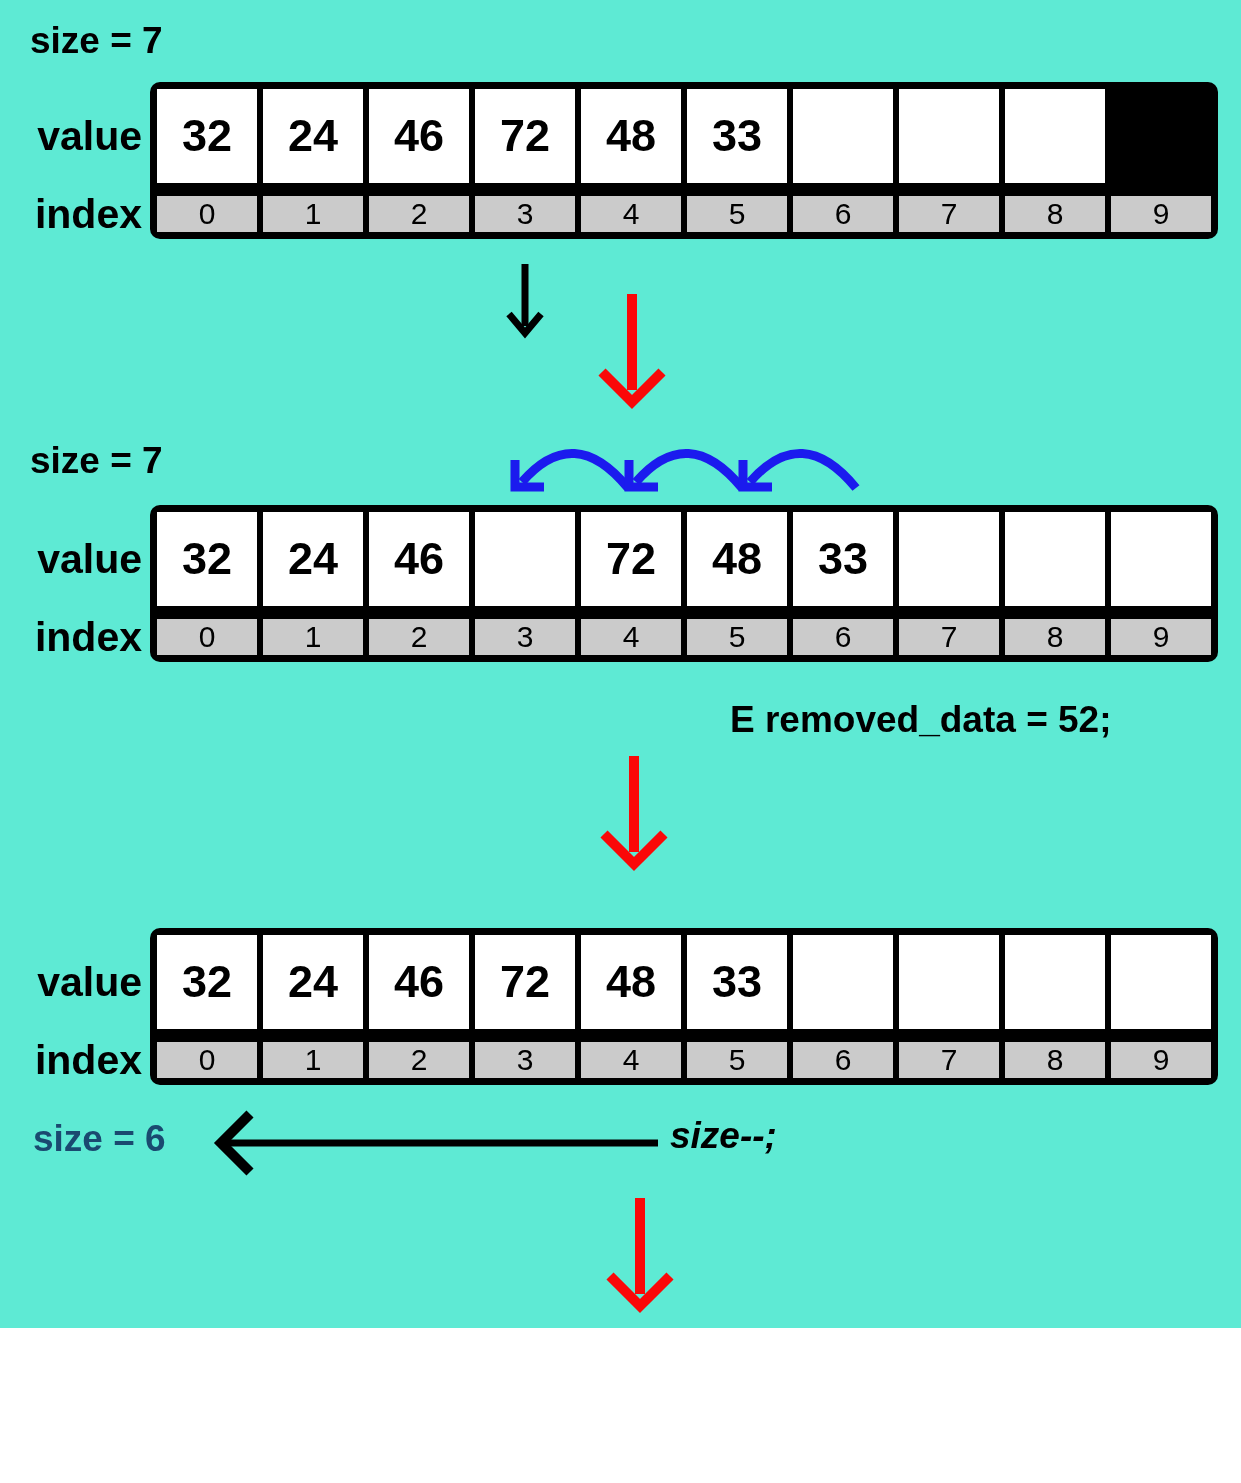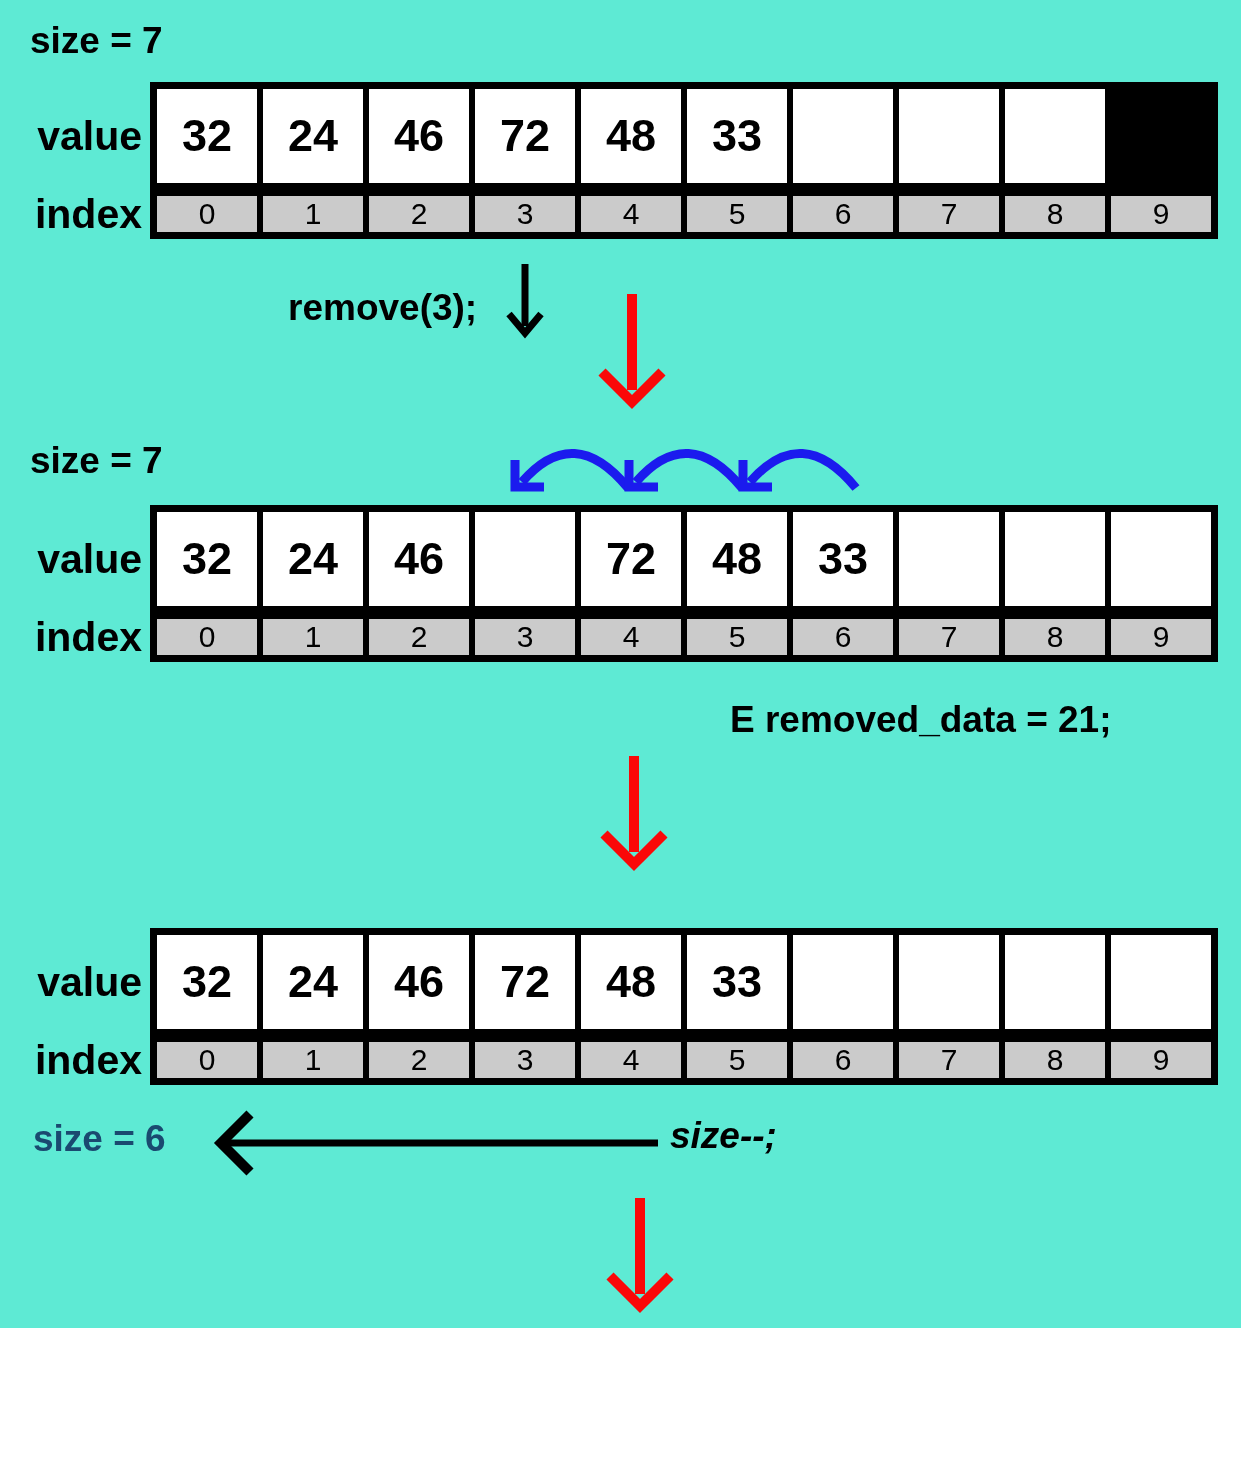--- a/index.html
+++ b/index.html
@@ -7,21 +7,21 @@
     position:relative; width:1241px; height:1328px; background:#5eead4;
     font-family:"Liberation Sans","DejaVu Sans",sans-serif; color:#000;
     overflow:hidden;
     padding-left:8px;
   }
   .size-label { position:absolute; font-size:37px; font-weight:600; line-height:42px; white-space:nowrap; }
   .size-label.navy { color:var(--navy,#1a4a70); }
   .code-text { position:absolute; font-size:37px; font-weight:600; line-height:44px; white-space:nowrap; }
   .row-label { position:absolute; left:0; width:142px; text-align:right; font-size:41px; font-weight:600; line-height:40px; }
 
-  .array { position:absolute; left:150px; background:#000; padding:7px; box-sizing:border-box; }
+  .array { position:absolute; left:150px; background:#000; padding:7px; box-sizing:border-box;border-radius:10px; }
   .value-row { display:flex; gap:6px; margin-bottom:13px; }
   .index-row { display:flex; gap:6px; }
   .cell { display:flex; align-items:center; justify-content:center; box-sizing:border-box; }
   .value-cell { width:100px; height:94px; background:#ffffff; font-size:45px; font-weight:600; }
   .index-cell { width:100px; height:36px; background:var(--index_gray,#cbcbcb); font-size:30px; font-weight:400; }
 
   svg.icon { position:absolute; display:block; }
   .return-row { position:absolute; display:flex; gap:28px; font-size:38px; font-weight:600; line-height:46px; white-space:nowrap; }
   .kw-return { color:var(--purple,#a21ef0); }
 </style>
@@ -54,21 +54,20 @@
         <div class="cell index-cell">3</div>
         <div class="cell index-cell">4</div>
         <div class="cell index-cell">5</div>
         <div class="cell index-cell">6</div>
         <div class="cell index-cell">7</div>
         <div class="cell index-cell">8</div>
         <div class="cell index-cell">9</div>
       </div>
   </div>
 
-  <div class="code-text" style="left:288px; top:286px;">remove(3);</div>
   <svg class="icon" style="left:505px; top:262px;" width="40" height="80" viewBox="0 0 40 80">
     <path d="M20 2 L20 64" stroke="#000" stroke-width="7" fill="none"></path>
     <path d="M4 52 L20 71 L36 52" stroke="#000" stroke-width="7" fill="none"></path>
   </svg>
 
   <svg class="icon" style="left:594px; top:292px;" width="76" height="118" viewBox="0 0 76 118">
     <path d="M38 2 L38 98" stroke="var(--red,#fa0808)" stroke-width="10" fill="none"></path>
     <path d="M8 80 L38 110 L68 80" stroke="var(--red,#fa0808)" stroke-width="10" fill="none"></path>
   </svg>
 
@@ -108,21 +107,21 @@
         <div class="cell index-cell">3</div>
         <div class="cell index-cell">4</div>
         <div class="cell index-cell">5</div>
         <div class="cell index-cell">6</div>
         <div class="cell index-cell">7</div>
         <div class="cell index-cell">8</div>
         <div class="cell index-cell">9</div>
       </div>
   </div>
 
-  <div class="code-text" style="left:730px; top:698px;">E removed_data = 21;</div>
+  <div class="code-text" style="left:730px; top:698px;">E removed_data = 52;</div>
 
   <svg class="icon" style="left:596px; top:754px;" width="76" height="118" viewBox="0 0 76 118">
     <path d="M38 2 L38 98" stroke="var(--red,#fa0808)" stroke-width="10" fill="none"></path>
     <path d="M8 80 L38 110 L68 80" stroke="var(--red,#fa0808)" stroke-width="10" fill="none"></path>
   </svg>
 
   <div class="row-label" style="top:962px;">value</div>
   <div class="row-label" style="top:1040px;">index</div>
 
   <div class="array" style="top:928px;">

